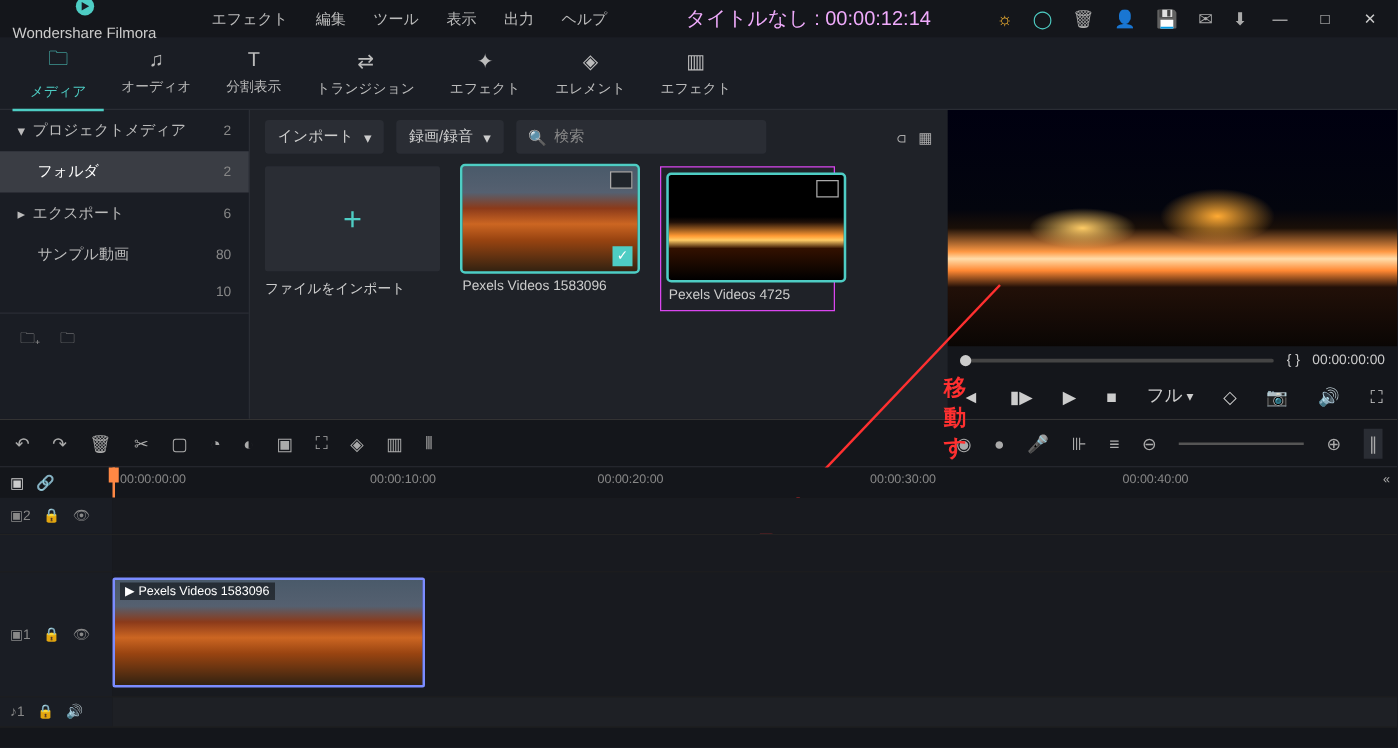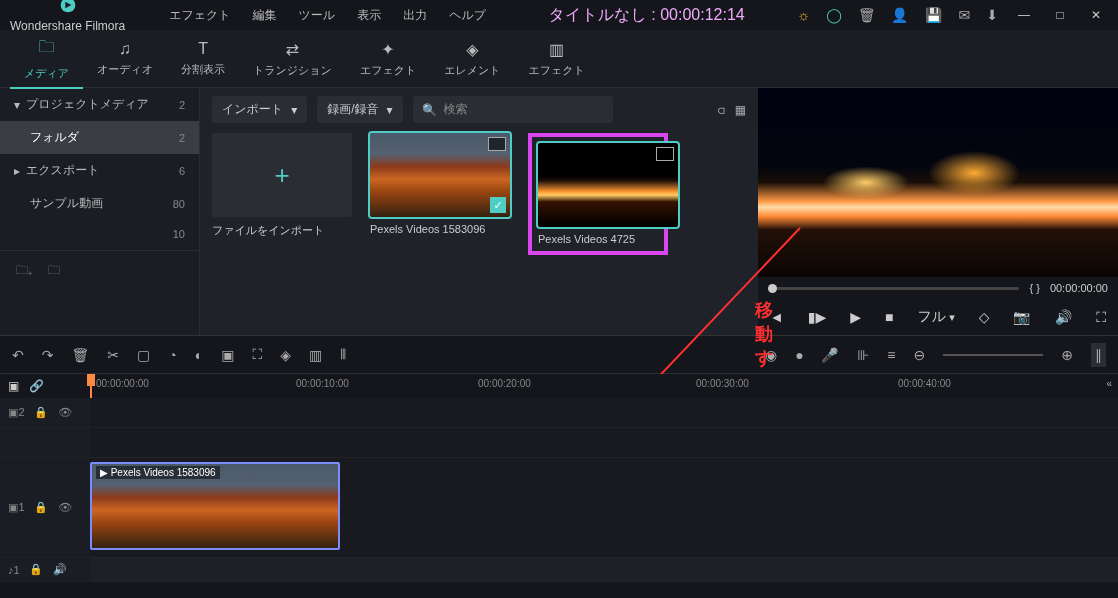--- a/index.html
+++ b/index.html
@@ -35,21 +35,21 @@
 .media-toolbar { display: flex; align-items: center; gap: 10px; margin-bottom: 10px; }
 .dropdown { background: #2a2d34; padding: 5px 10px; border-radius: 3px; display: flex; align-items: center; gap: 8px; cursor: pointer; font-size: 12px; }
 .search-box { background: #2a2d34; padding: 5px 10px; border-radius: 3px; flex: 1; max-width: 200px; display: flex; align-items: center; gap: 6px; color: #888; }
 .media-grid { display: flex; gap: 18px; }
 .media-item { width: 140px; cursor: pointer; }
 .media-thumb { width: 140px; height: 84px; background: #2a2d34; display: flex; align-items: center; justify-content: center; position: relative; border-radius: 2px; }
 .media-item.sel .media-thumb { outline: 2px solid #4ecdc4; }
 .media-label { font-size: 11px; margin-top: 6px; color: #ccc; white-space: nowrap; overflow: hidden; text-overflow: ellipsis; }
 .clip-badge { position: absolute; top: 4px; right: 4px; width: 18px; height: 14px; background: rgba(0,0,0,.6); border: 1px solid #aaa; }
 .check-badge { position: absolute; bottom: 4px; right: 4px; width: 16px; height: 16px; background: #4ecdc4; color: #fff; font-size: 11px; text-align: center; line-height: 16px; }
-.media-item.highlight { border: 4px solid #d946ef; padding: 6px; }
+.media-item.highlight { border: 1px solid #d946ef; padding: 6px; }
 .annotation-text { position: absolute; color: #ff3030; font-size: 18px; font-weight: bold; }
 .arrow-line { position: absolute; stroke: #ff3030; fill: #ff3030; }
 
 .preview { width: 360px; background: #14161b; display: flex; flex-direction: column; }
 .preview-img { flex: 1; background: #000; }
 .preview-scrub { height: 22px; display: flex; align-items: center; padding: 0 10px; gap: 10px; }
 .preview-scrub .track { flex: 1; height: 3px; background: #444; border-radius: 2px; position: relative; }
 .preview-scrub .dot { position: absolute; left: 0; top: -3px; width: 9px; height: 9px; background: #ccc; border-radius: 50%; }
 .preview-scrub .tc { font-size: 11px; color: #ccc; }
 .preview-ctrl { height: 36px; display: flex; align-items: center; justify-content: center; gap: 24px; padding: 0 10px; }

